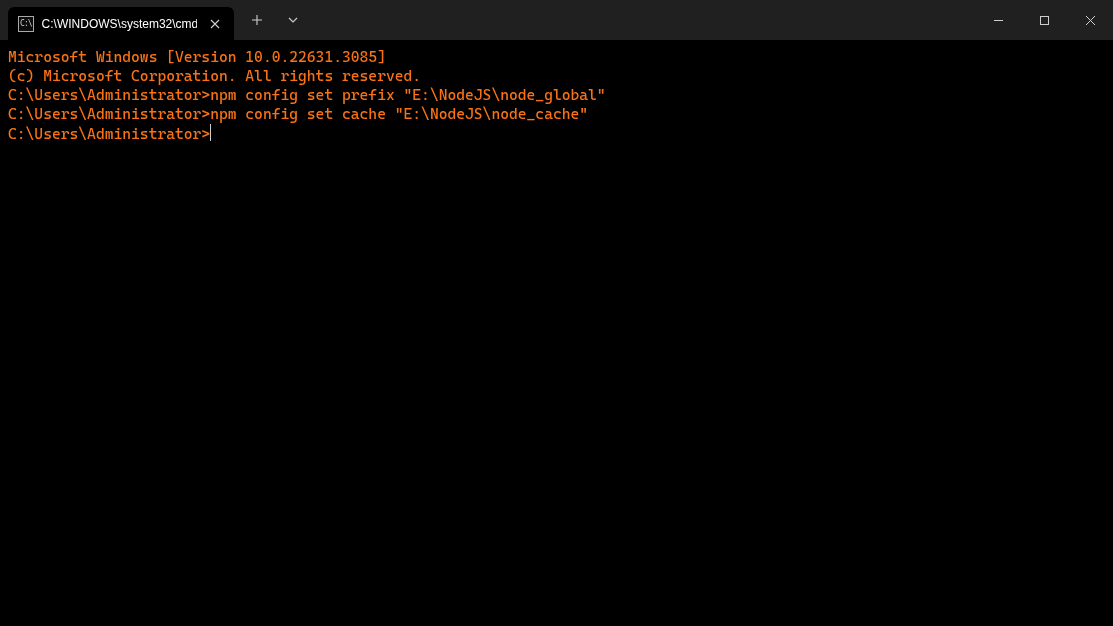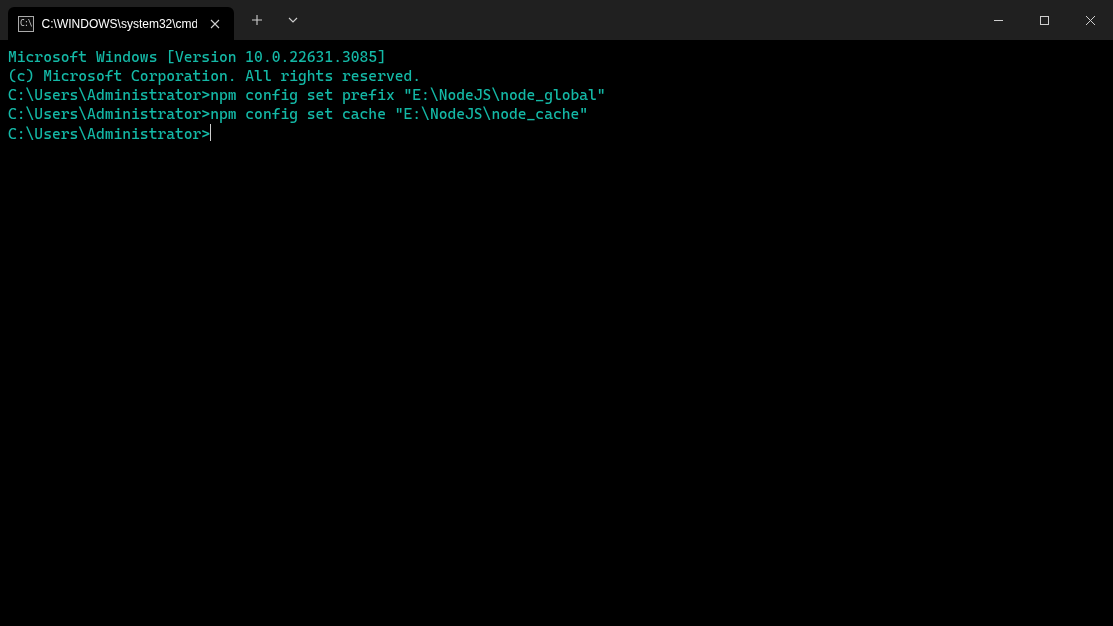--- a/index.html
+++ b/index.html
@@ -19,21 +19,21 @@
     .icon-btn { width:30px; height:30px; display:flex; align-items:center;
       justify-content:center; color:#cfcfcf; cursor:pointer; }
     .tab .close { width:22px; height:22px; }
     .tabstrip-actions { display:flex; align-items:center; height:40px; padding-left:8px; gap:6px; }
     .spacer { flex:1 1 auto; }
     .win-controls { display:flex; height:40px; }
     .win-btn { width:46px; height:40px; display:flex; align-items:center;
       justify-content:center; color:#cfcfcf; cursor:pointer; }
     svg { display:block; }
     
-    .terminal { flex:1 1 auto; background:#000; color:#14b8a6;
+    .terminal { flex:1 1 auto; background:#000; color:#f97316;
       font-family:"Cascadia Mono","Cascadia Code",Consolas,monospace; font-size:15px;
       line-height:19px; padding:8px 8px; white-space:pre; }
     .line { white-space:pre; }
     .cursor { display:inline-block; width:1px; height:17px; background:#cccccc;
       vertical-align:-2px; }
   </style>
 </head>
 <body>
 
 <div class="window">

